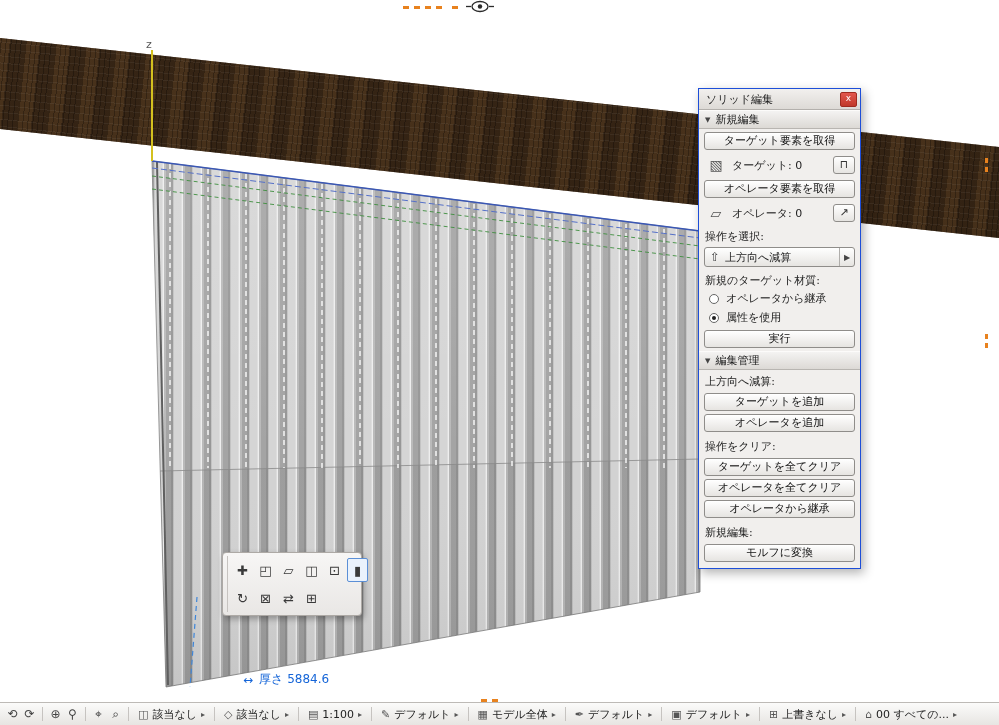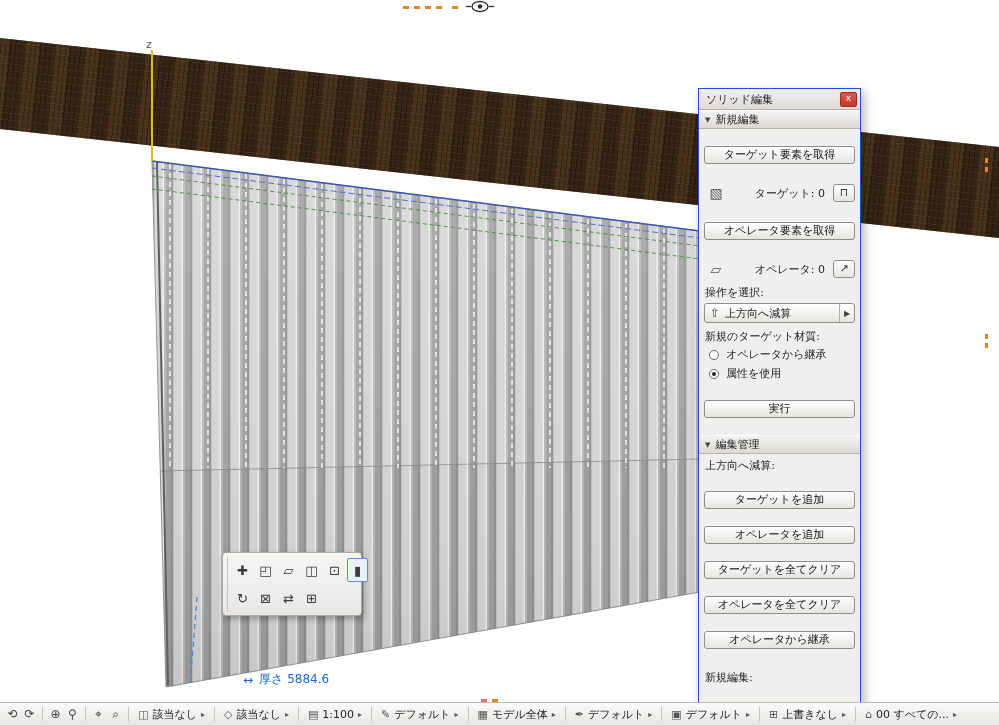--- a/index.html
+++ b/index.html
@@ -37,26 +37,26 @@
   .panel{position:absolute;left:698px;top:88px;z-index:5;width:163px;box-sizing:border-box;
     background:#f1efed;border:1px solid #1d4ed8;box-shadow:3px 4px 10px rgba(0,0,0,.3);font-size:11px;}
   .panel-title{height:20px;display:flex;align-items:center;padding:0 3px 0 7px;
     background:linear-gradient(#f2f0ee,#dddad6);border-bottom:1px solid #b3b0ac;}
   .panel-title .t{flex:1;font-size:11px;color:#222;}
   .close-btn{width:15px;height:13px;background:linear-gradient(#e2574c,#c0392b);border:1px solid #9e2b1f;
     border-radius:2px;color:#fff;font-size:9px;line-height:11px;text-align:center;}
   .sec-header{height:17px;display:flex;align-items:center;gap:5px;padding:0 6px;
     background:linear-gradient(#f4f3f2,#dcd9d5);border-top:1px solid #fcfbfa;border-bottom:1px solid #b8b5b1;}
   .sec-header .tri{font-size:7px;color:#444;}
-  .acbtn{display:block;width:calc(100% - 10px);margin:17px 5px;height:18px;box-sizing:border-box;
+  .acbtn{display:block;width:calc(100% - 10px);margin:3px 5px;height:18px;box-sizing:border-box;
     background:linear-gradient(#ffffff,#e6e4e1);border:1px solid #8f8d8a;border-radius:3px;
     font-size:11px;color:#111;text-align:center;line-height:16px;box-shadow:inset 0 1px 0 #fff;}
   .cnt-row{display:flex;align-items:center;padding:3px 5px;gap:4px;}
   .cnt-row .bigicon{font-size:14px;color:#555;width:24px;text-align:center;}
-  .cnt-row .lbl{flex:1;text-align:right;padding-right:4px;}
+  .cnt-row .lbl{flex:1;padding-right:4px;}
   .pick-btn{width:22px;height:18px;box-sizing:border-box;background:linear-gradient(#ffffff,#e6e4e1);
     border:1px solid #8f8d8a;border-radius:3px;font-size:11px;color:#333;text-align:center;line-height:16px;}
   .plabel{padding:4px 6px 1px;color:#222;}
   .op-drop{margin:2px 5px;height:20px;box-sizing:border-box;border:1px solid #8f8d8a;border-radius:3px;
     background:linear-gradient(#ffffff,#e6e4e1);display:flex;align-items:center;}
   .op-drop .oicon{width:20px;text-align:center;font-size:12px;color:#444;}
   .op-drop .olbl{flex:1;font-size:11px;}
   .op-drop .oarr{width:14px;border-left:1px solid #b0aeab;text-align:center;font-size:8px;color:#444;
     align-self:stretch;display:flex;align-items:center;justify-content:center;}
   .radio-row{display:flex;align-items:center;gap:7px;padding:2px 6px 2px 10px;}
@@ -221,20 +221,21 @@
 
     <div class="sec-header">
       <span class="tri">▼</span>
       <span>編集管理</span>
     </div>
 
     <div class="plabel">上方向へ減算:</div>
     <div class="acbtn">ターゲットを追加</div>
     <div class="acbtn">オペレータを追加</div>
 
+    <div class="plabel">操作をクリア:</div>
     <div class="acbtn">ターゲットを全てクリア</div>
     <div class="acbtn">オペレータを全てクリア</div>
     <div class="acbtn">オペレータから継承</div>
 
     <div class="plabel">新規編集:</div>
     <div class="acbtn" style="margin-bottom:6px;">モルフに変換</div>
   </div>
 
   <div class="mark-h" style="left:403px;top:6px;width:44px;"></div>
   <div class="mark-h" style="left:452px;top:6px;width:10px;"></div>

